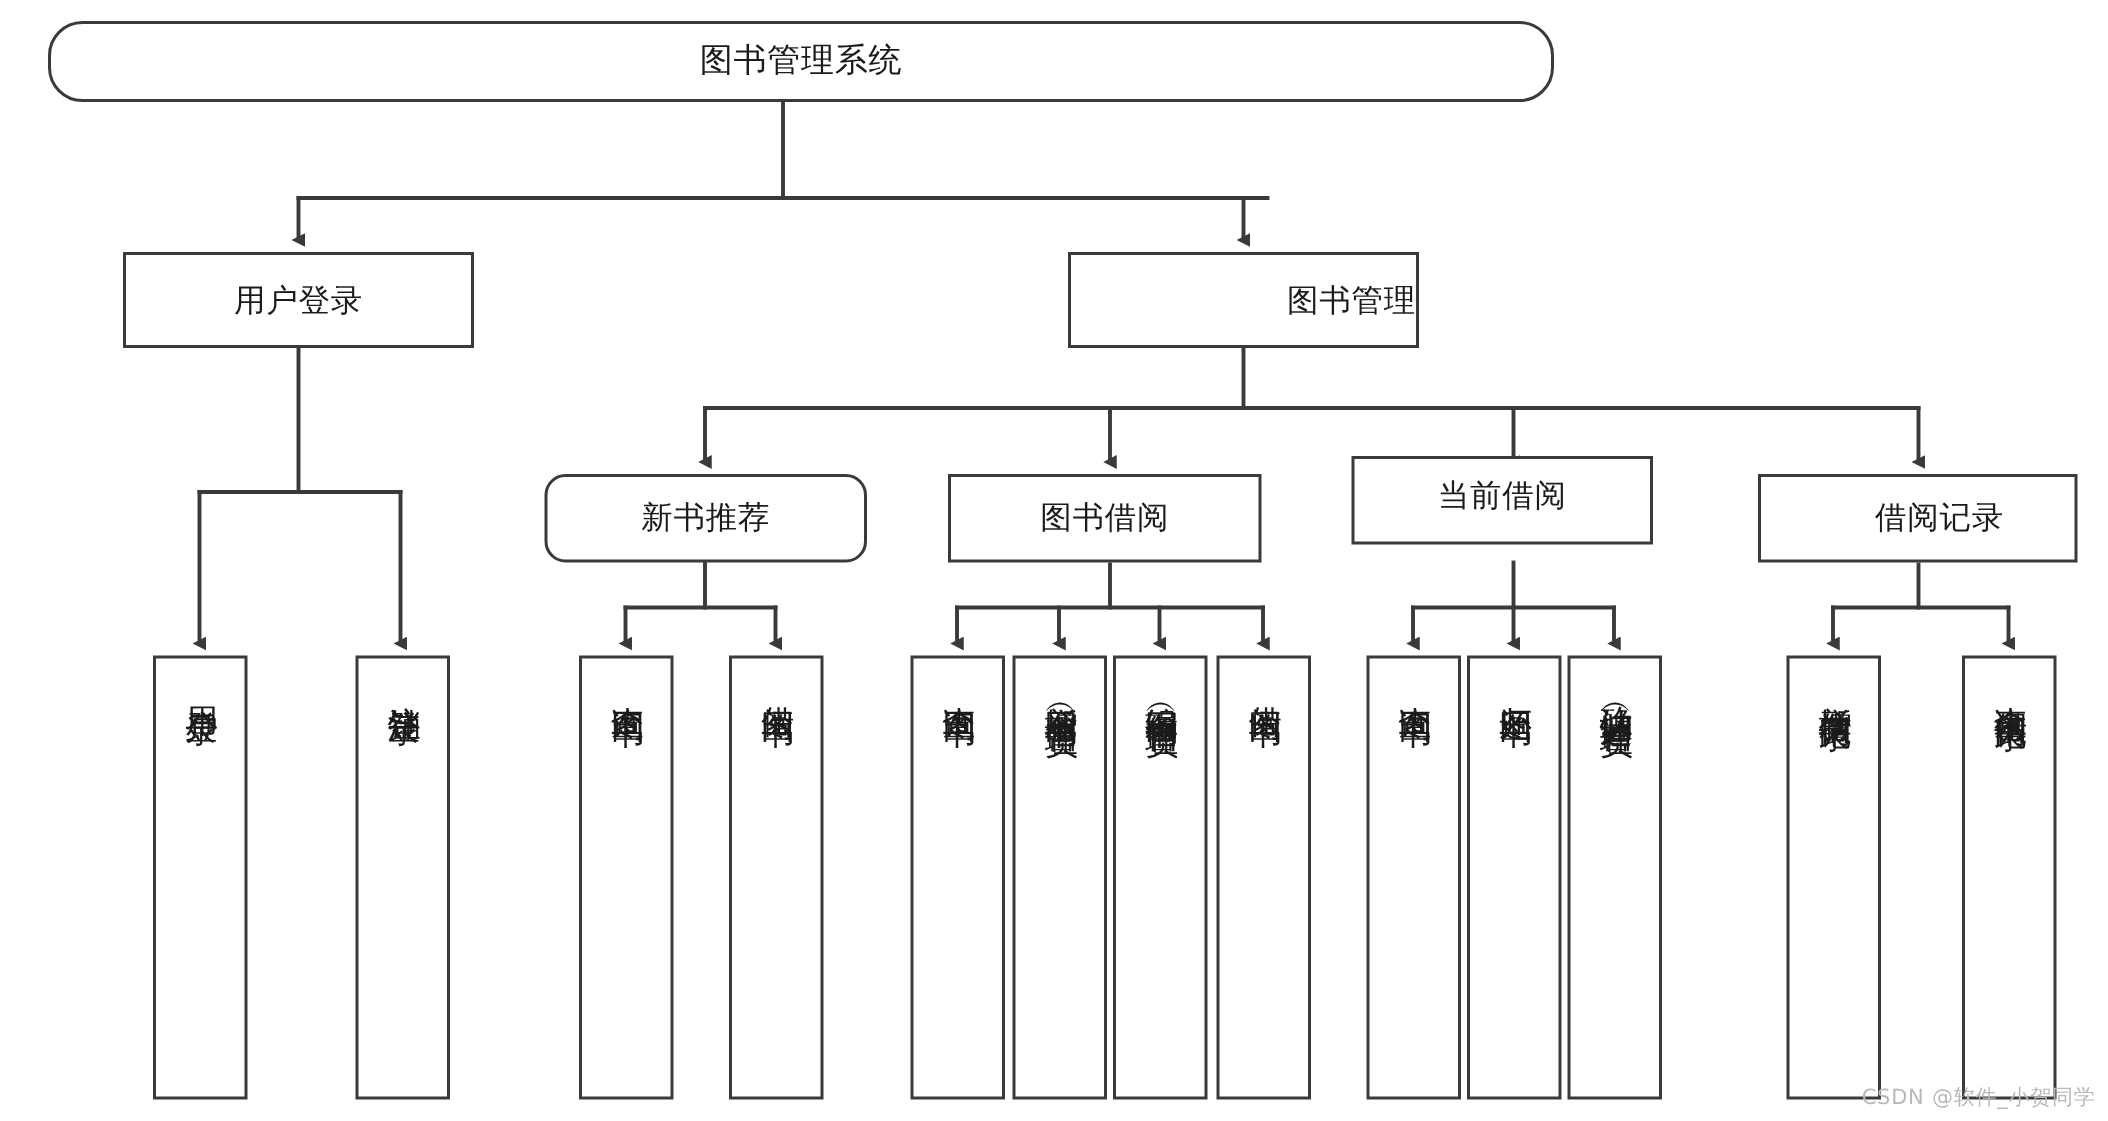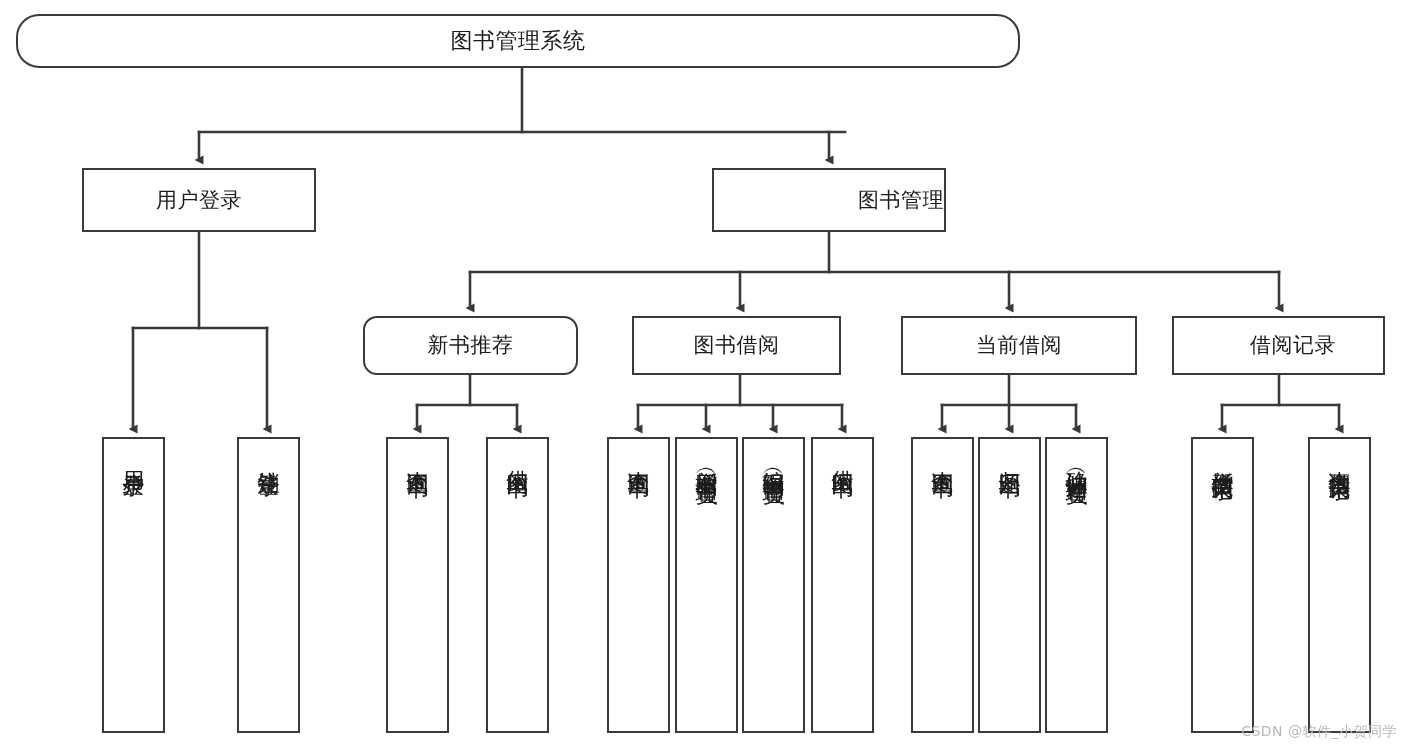--- a/index.html
+++ b/index.html
@@ -125,38 +125,38 @@
       <path d="M 1076 405 L 1076 429" marker-end="url(#arrowhead)"></path>
 
       <path d="M 1279 375 L 1279 405"></path>
       <path d="M 1222 405 L 1339 405"></path>
       <path d="M 1222 405 L 1222 429" marker-end="url(#arrowhead)"></path>
       <path d="M 1339 405 L 1339 429" marker-end="url(#arrowhead)"></path>
 
     </g>
   </svg>
 
-  <div class="node h root" style="left:16px; top:14px; width:1004px; height:54px;border-radius:23px;">
+  <div class="node h root" style="left:32px; top:14px; width:1004px; height:54px;border-radius:23px;">
     <span class="label">图书管理系统</span>
   </div>
 
   <div class="node h" style="left:82px; top:168px; width:234px; height:64px;">
     <span class="label">用户登录</span>
   </div>
   <div class="node h" style="left:712px; top:168px; width:234px; height:64px;justify-content:flex-end;">
     <span class="label">图书管理</span>
   </div>
 
   <div class="node h" style="left:363px; top:316px; width:215px; height:59px;border-radius:14px;">
     <span class="label">新书推荐</span>
   </div>
   <div class="node h" style="left:632px; top:316px; width:209px; height:59px;">
     <span class="label">图书借阅</span>
   </div>
-  <div class="node h" style="left:901px; top:316px; width:236px; height:59px;">
+  <div class="node h" style="left:901px; top:304px; width:201px; height:59px;font-family:Liberation Mono, monospace;">
     <span class="label">当前借阅</span>
   </div>
   <div class="node h" style="left:1172px; top:316px; width:213px; height:59px;padding-left:29px;">
     <span class="label">借阅记录</span>
   </div>
 
   <div class="node v" style="left:102px; top:437px; width:63px; height:296px;">
     <span class="label">用户登录</span>
   </div>
   <div class="node v" style="left:237px; top:437px; width:63px; height:296px;">

